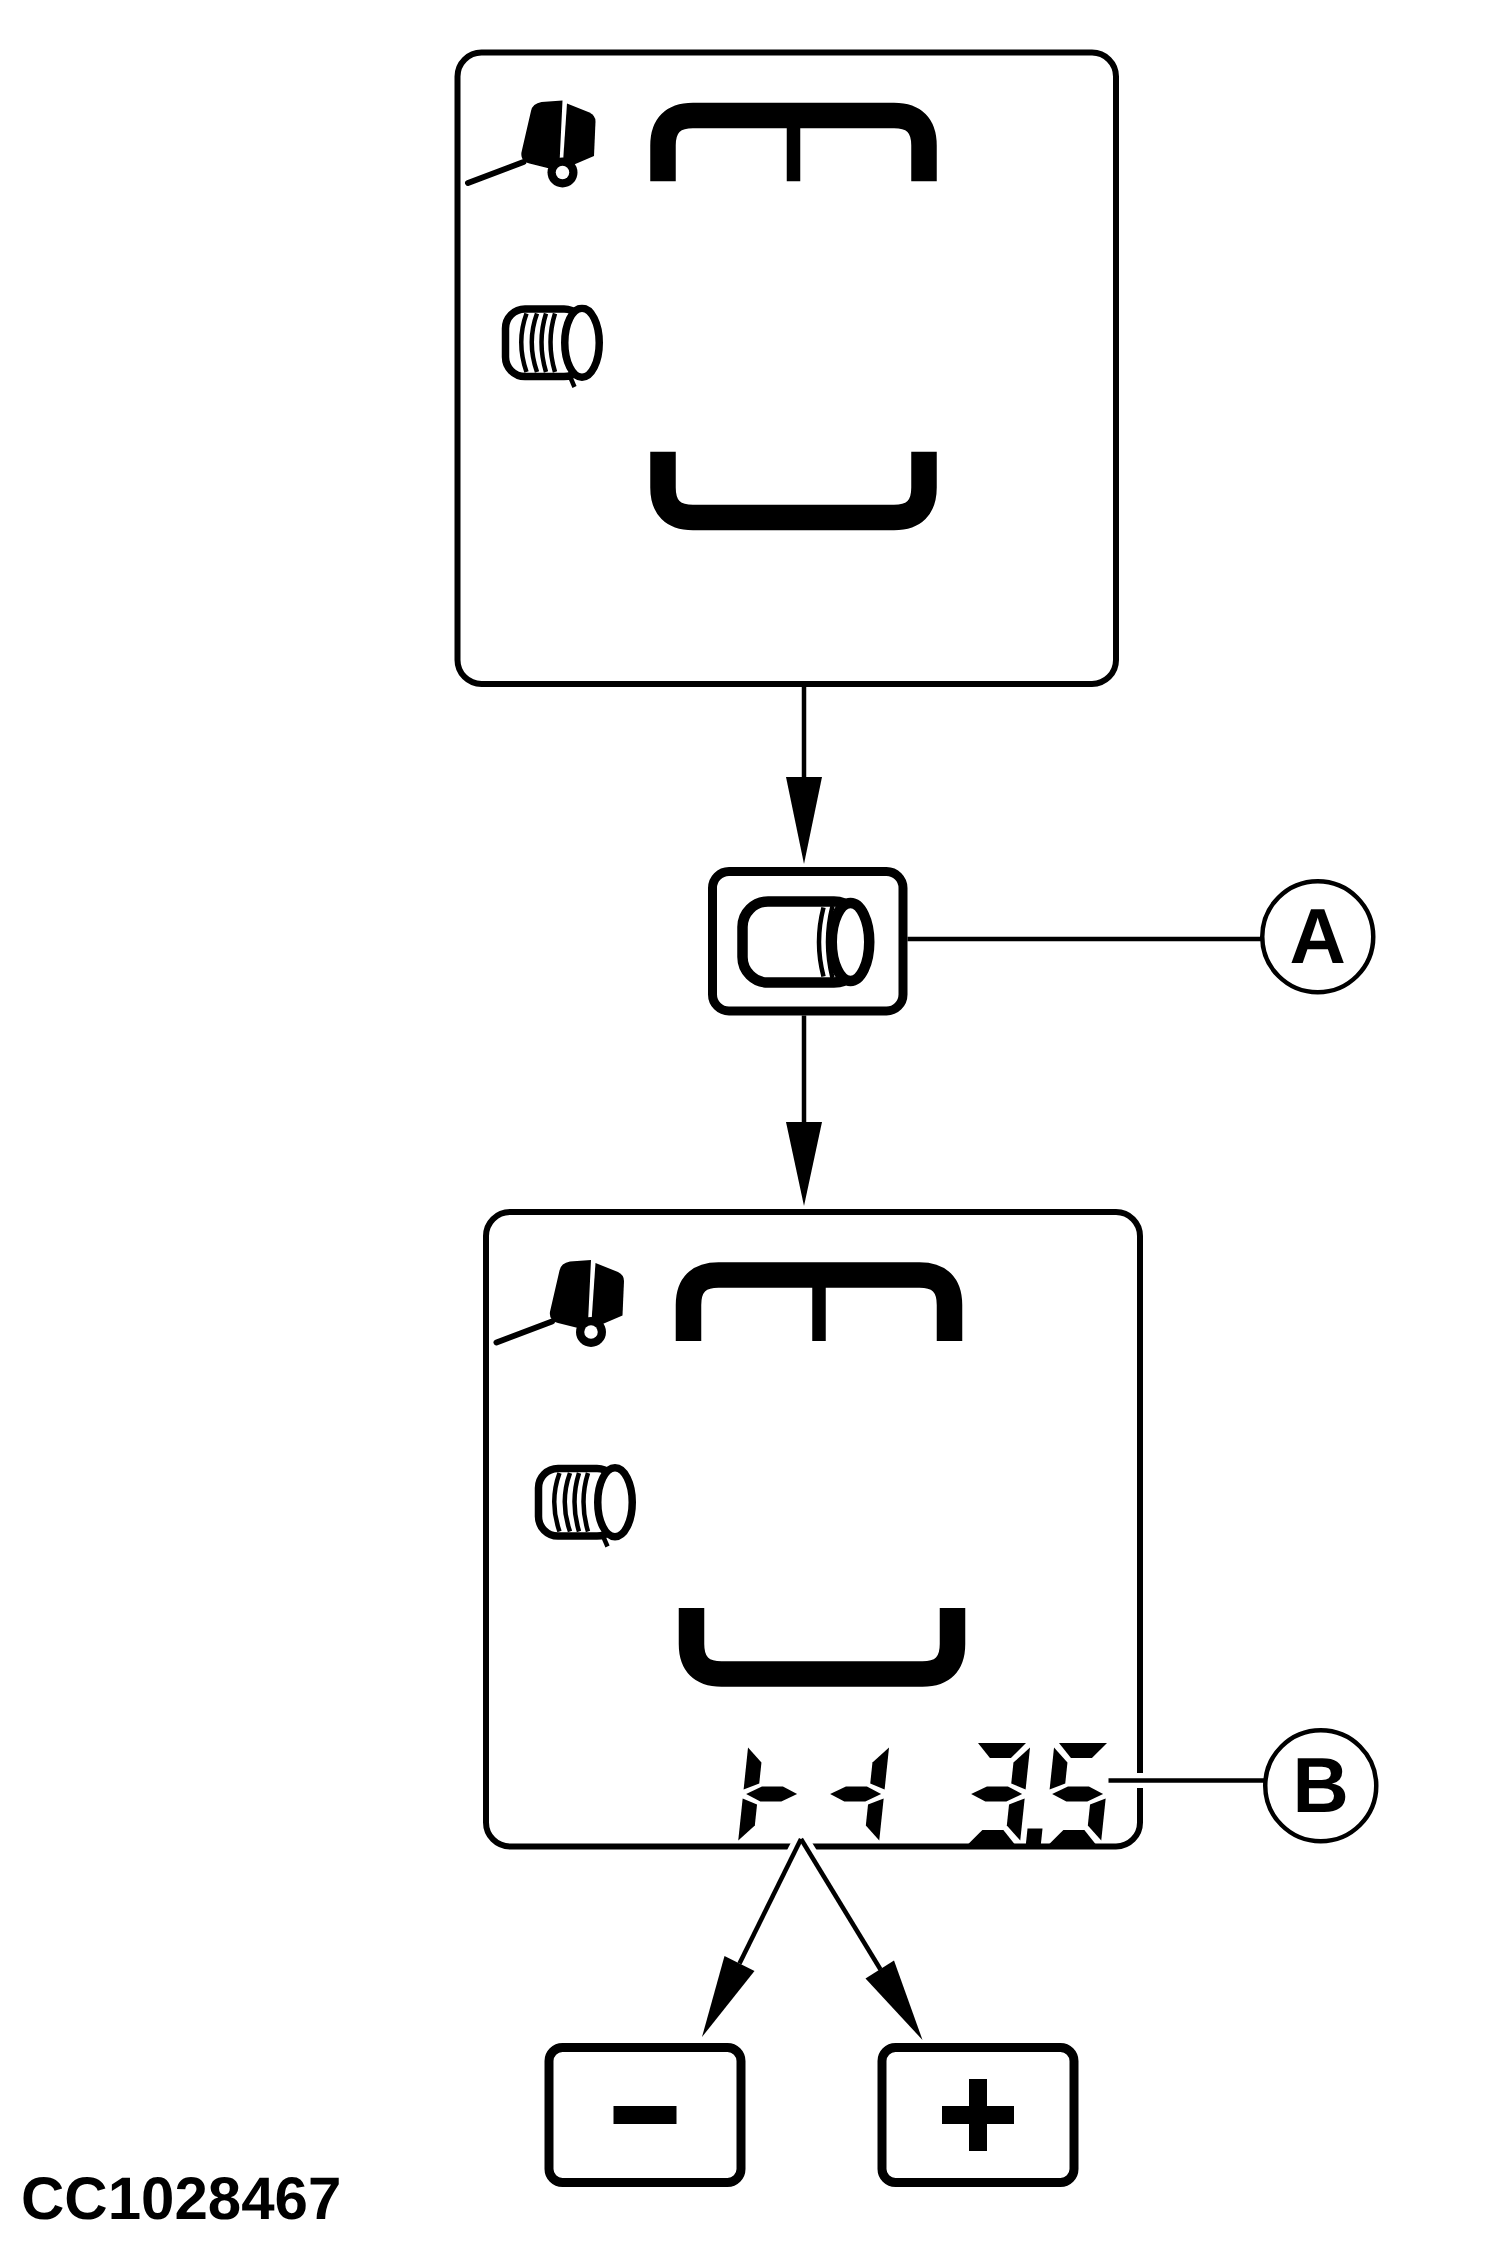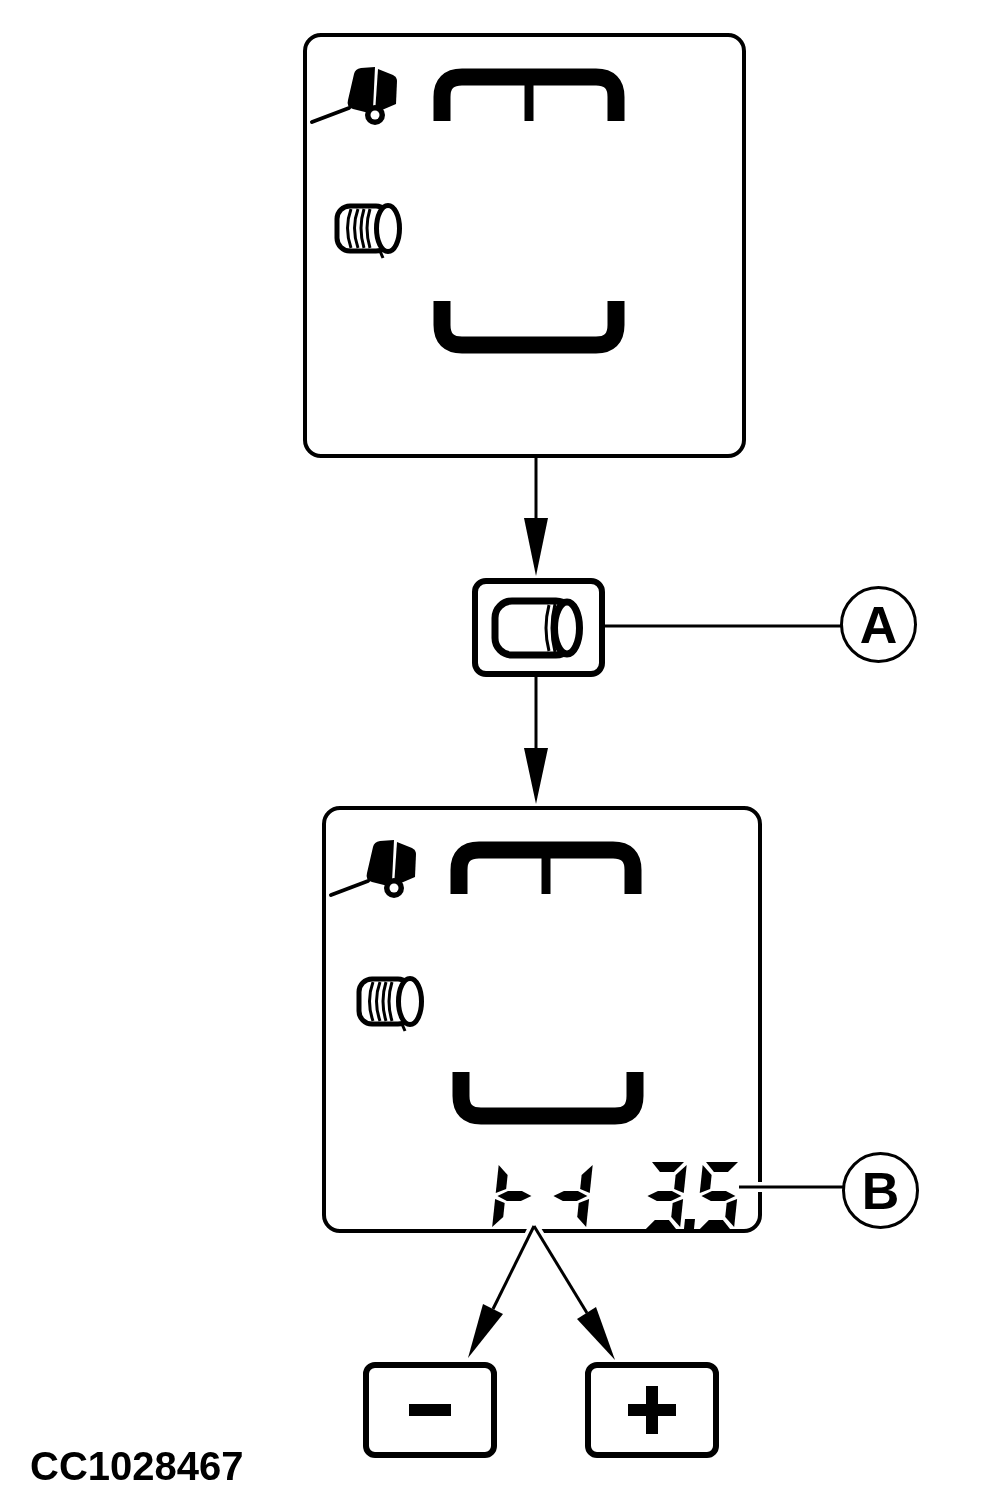--- a/index.html
+++ b/index.html
@@ -36,21 +36,21 @@
     background:#fff;display:flex;align-items:center;justify-content:center;}
   .btn-minus{left:363px;top:1362px;}
   .btn-plus{left:585px;top:1362px;}
   .minus-glyph{width:42px;height:12px;background:#000;}
   .plus-glyph{position:relative;width:48px;height:48px;}
   .plus-glyph .h{position:absolute;left:0;top:18px;width:48px;height:12px;background:#000;}
   .plus-glyph .v{position:absolute;left:18px;top:0;width:12px;height:48px;background:#000;}
   .sr-hidden{position:absolute;width:1px;height:1px;overflow:hidden;clip:rect(0 0 0 0);white-space:nowrap;}
 
   
-  .figure-code{position:absolute;left:30px;top:1444px;font-size:40px;font-weight:bold;color:#000;
+  .figure-code{position:absolute;left:14px;top:1444px;font-size:40px;font-weight:bold;color:#000;
     letter-spacing:0px;}
 
   
   #segment-display polygon, #segment-display rect{fill:#000;}
 </style>
 </head>
 <body>
 
 <div class="page">
 

